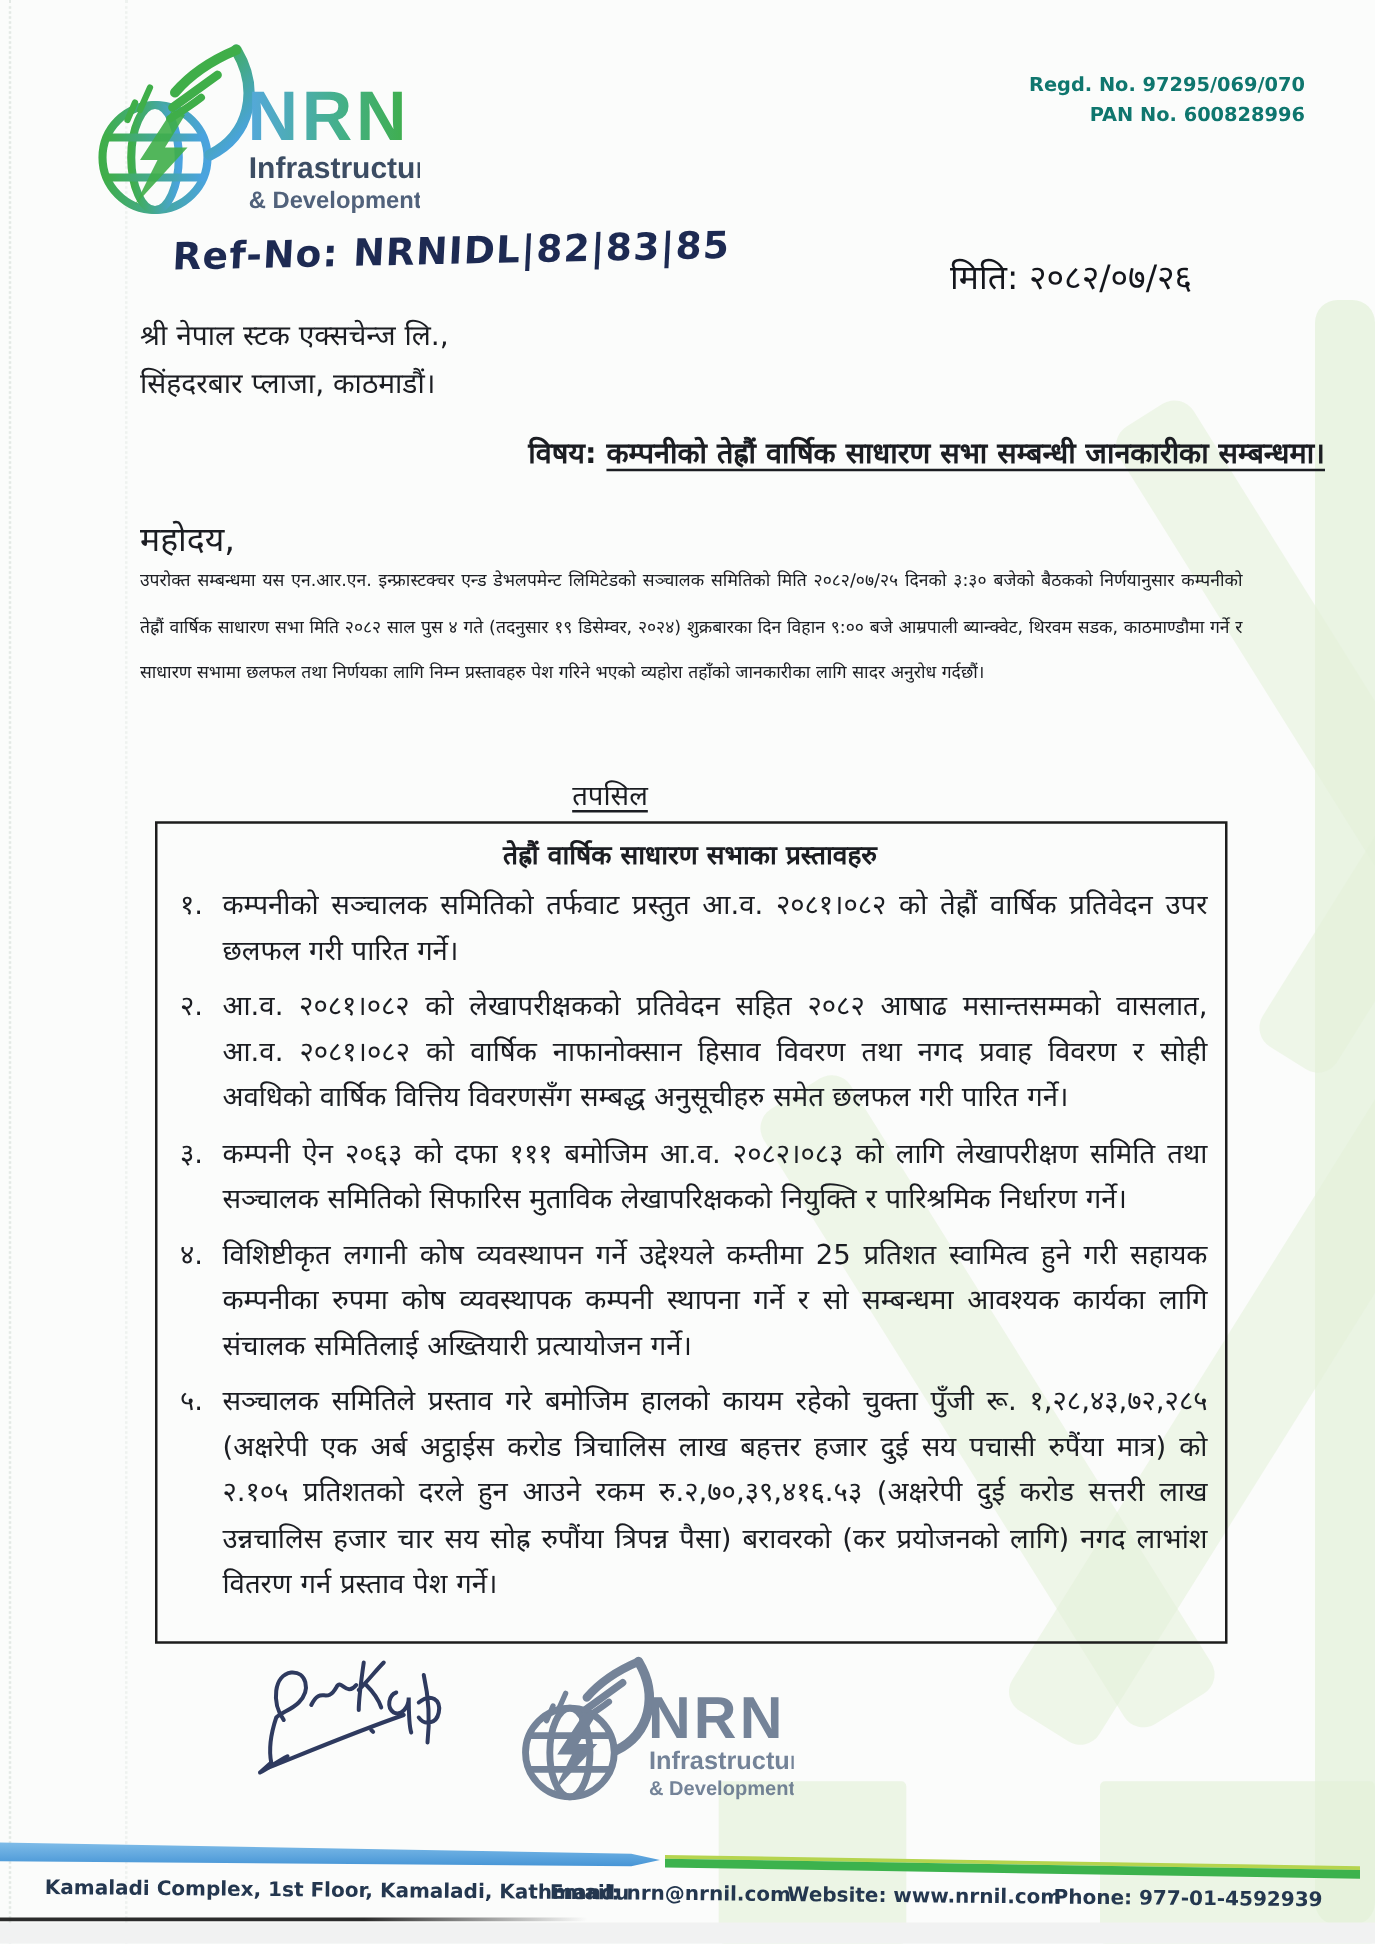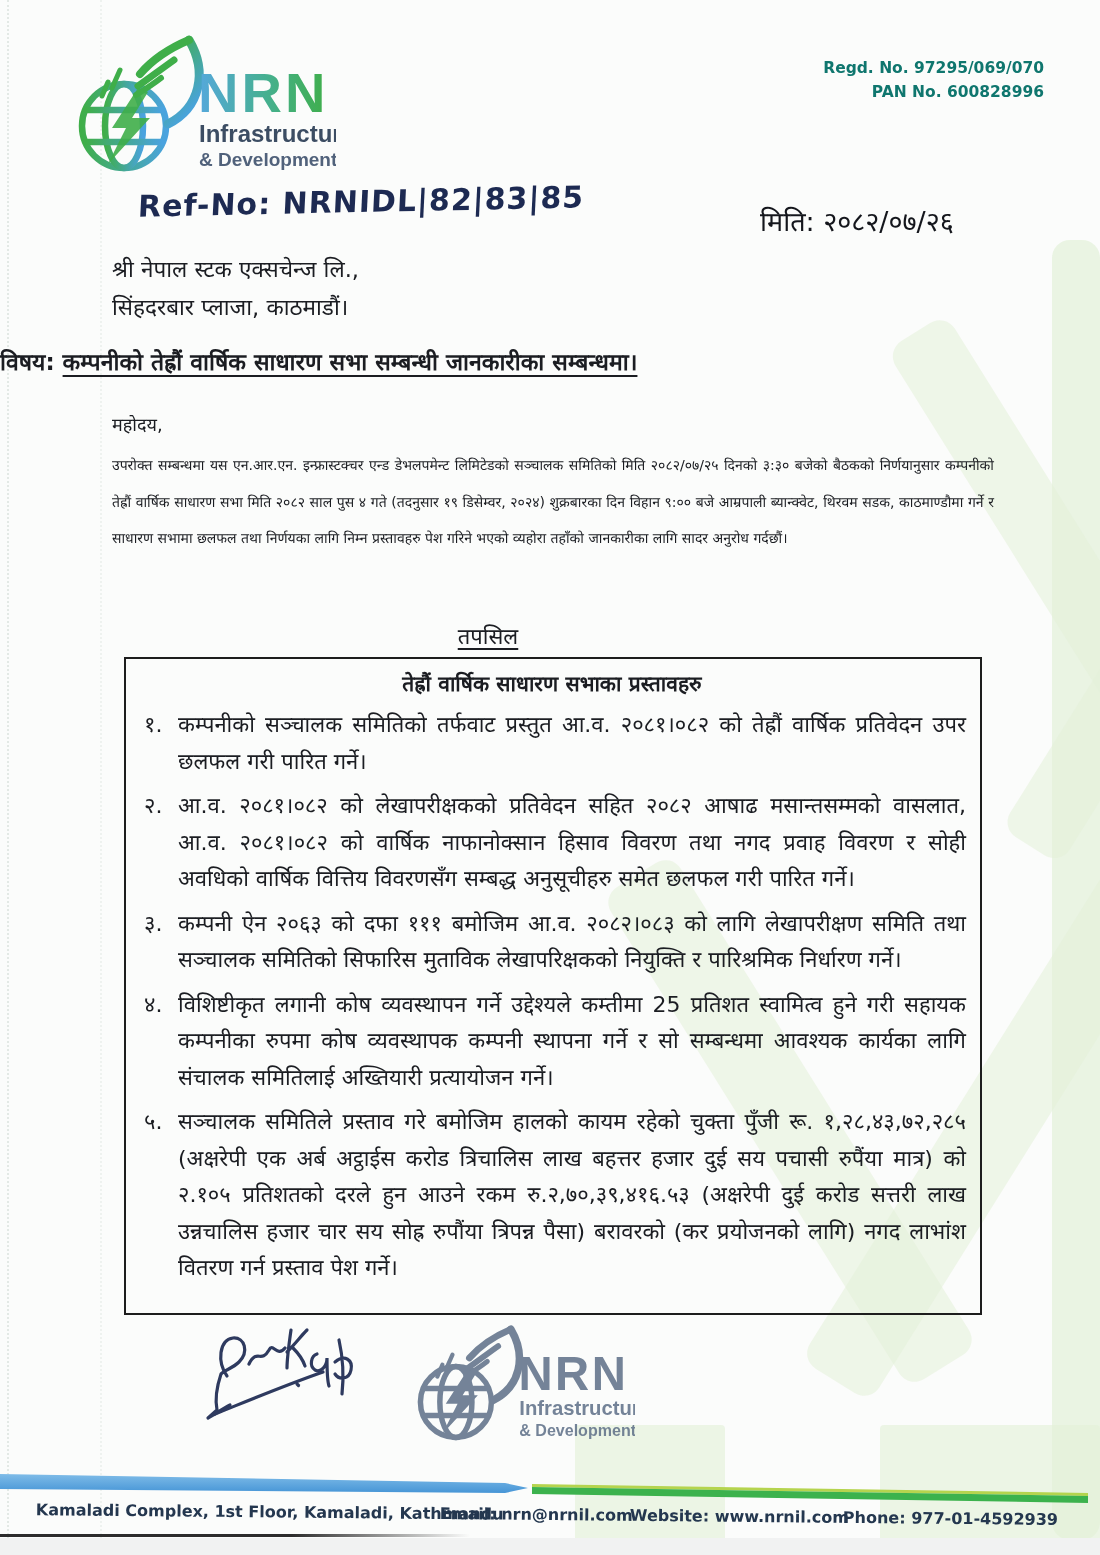--- a/index.html
+++ b/index.html
@@ -16,24 +16,24 @@
   .logo{position:absolute;left:46px;top:26px;}
   .regd{position:absolute;top:56px;right:56px;text-align:right;
         color:#0f766e;font-weight:600;font-size:15.5px;line-height:24px;}
   .refno{position:absolute;left:138px;top:184px;font-size:30px;font-weight:700;
          color:#1d2a52;transform:rotate(-1.2deg) skewX(-4deg);letter-spacing:1px;
          font-family:"DejaVu Sans",sans-serif;}
   .dateline{position:absolute;left:760px;top:202px;font-size:27px;color:#14161c;}
   
   .np{font-family:"DejaVu Sans","Liberation Sans",sans-serif;}
   .recipient{position:absolute;left:112px;top:250px;font-size:22.5px;line-height:38px;}
-  .subject{position:absolute;left:0;top:345px;width:1060px;text-align:left;
+  .subject{position:absolute;left:0;top:345px;width:1060px;text-align:right;
            font-size:23px;font-weight:700;}
   .subject .u{text-decoration:underline;text-underline-offset:5px;text-decoration-thickness:2px;}
-  .salutation{position:absolute;left:112px;top:412px;font-size:18px;}
+  .salutation{position:absolute;left:112px;top:412px;font-size:27px;}
   .para{position:absolute;left:112px;top:447px;width:882px;font-size:14px;
         line-height:36.5px;text-align:justify;}
   .tapasil{position:absolute;left:0;top:620px;width:976px;text-align:center;font-size:22px;}
   .tapasil span{text-decoration:underline;text-underline-offset:4px;}
   
   .pbox{position:absolute;left:124px;top:657px;width:828px;min-height:600px;
         border:2px solid #1d1d1d;padding:8px 14px 18px 12px;background:transparent;}
   .pbox-title{text-align:center;font-size:21px;font-weight:700;margin:2px 0 10px 0;}
   .pbox-section{font-size:23px;font-weight:700;margin:0 0 8px 0;}
   .pitem{display:flex;margin:0 0 8px 0;font-size:22px;line-height:36.5px;}

